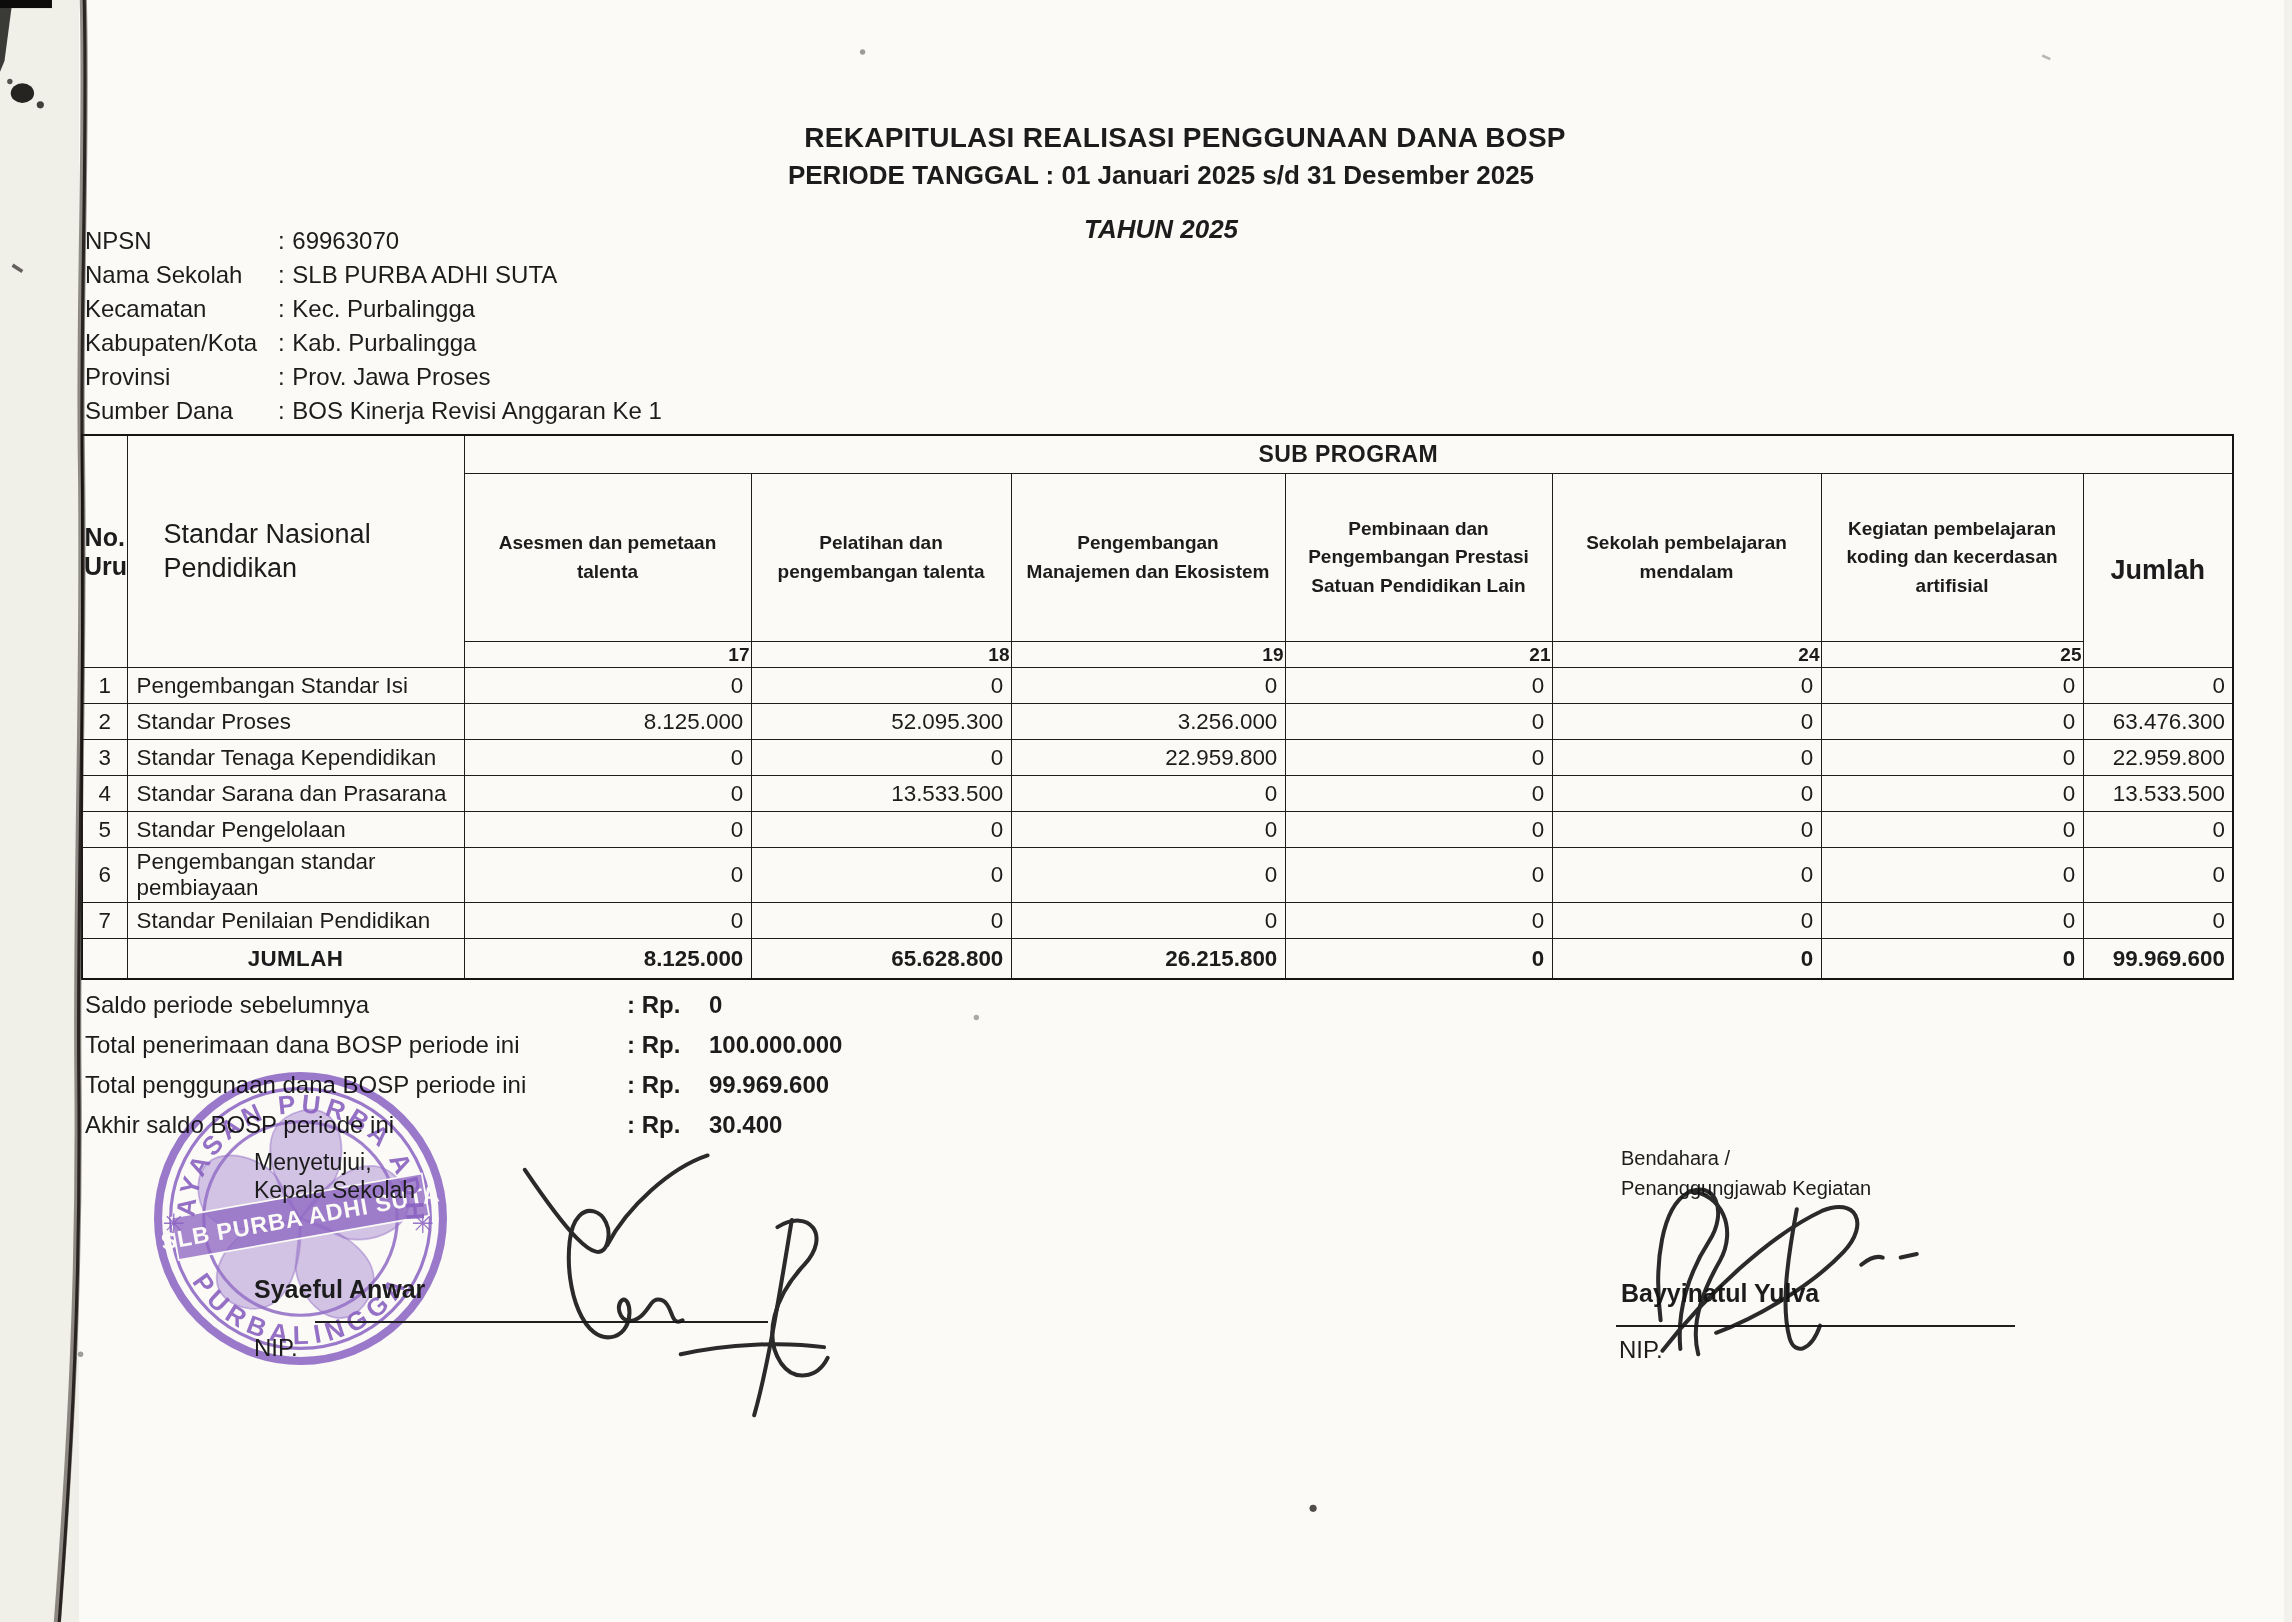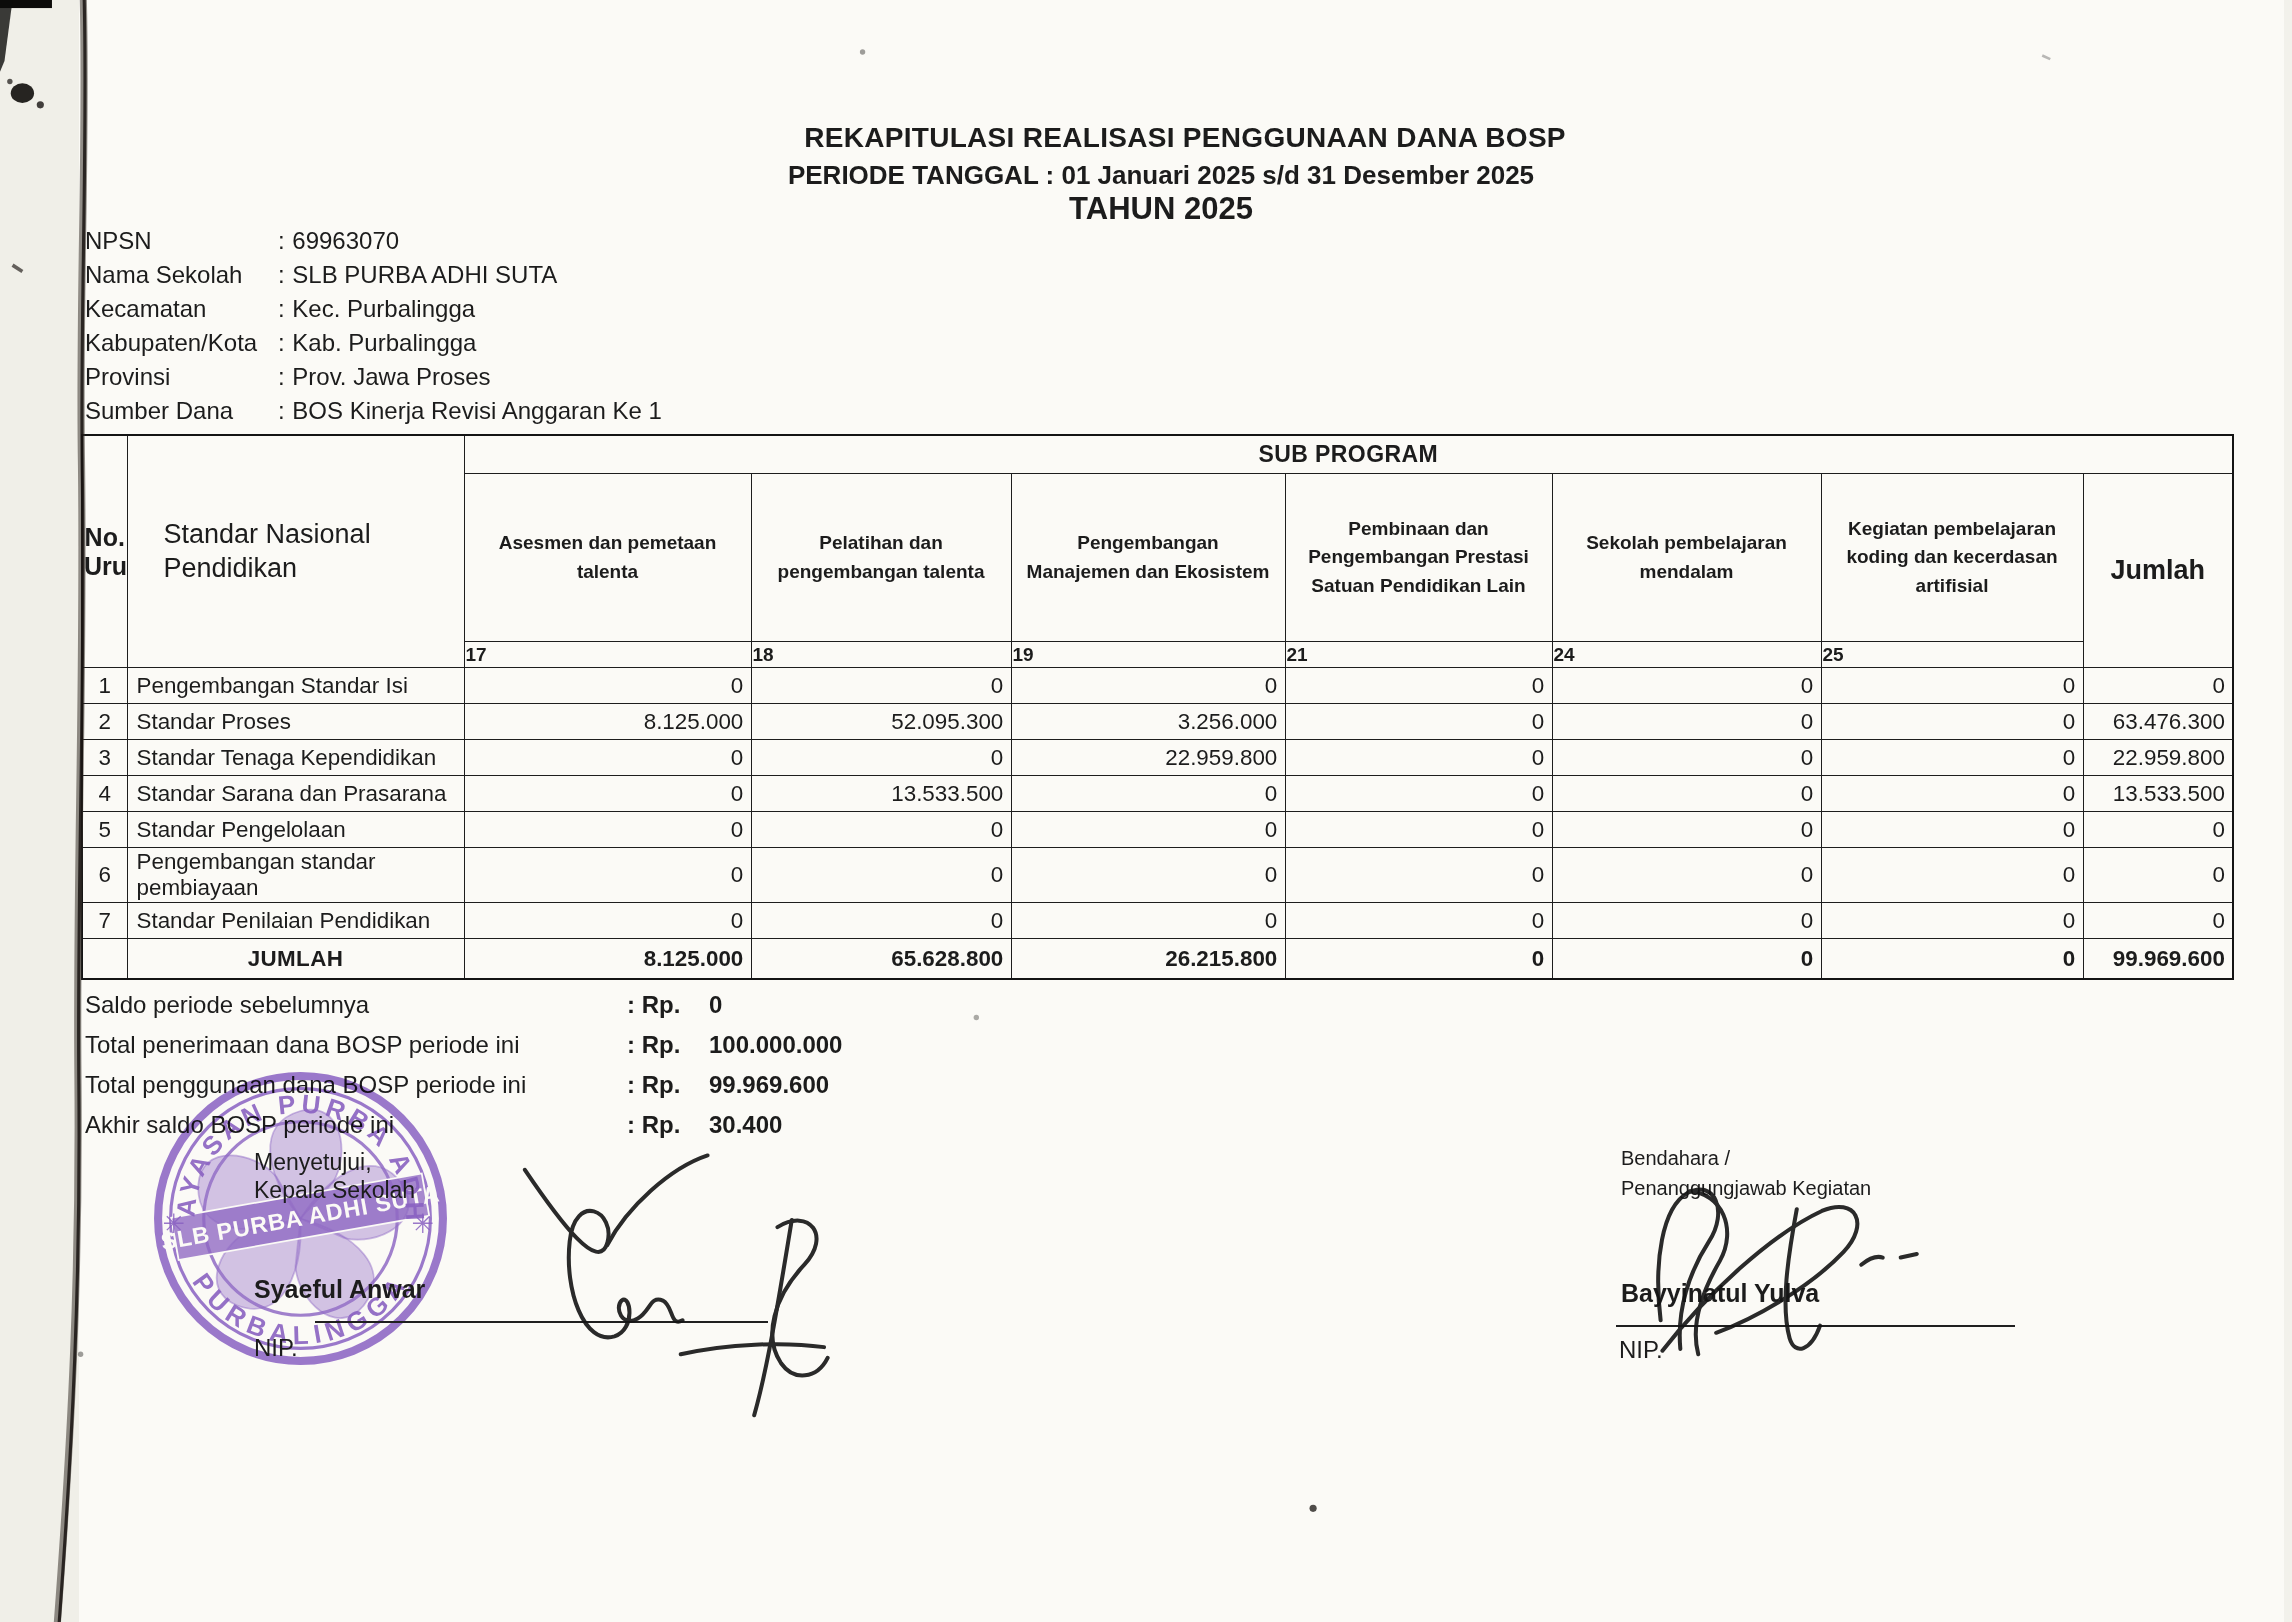--- a/index.html
+++ b/index.html
@@ -8,40 +8,40 @@
     background:#fbfaf6;color:#1c1c1c;
     font-family:"Liberation Sans",sans-serif;
   }
   .scan-strip{position:absolute;left:0;top:0;width:79px;height:1623px;background:#f0efe8;}
   .right-shade{position:absolute;right:0;top:0;width:9px;height:1623px;background:#ecebe5;opacity:.6;}
 
   
   .title-block{position:absolute;left:81px;top:122px;width:2160px;text-align:center;}
   .t1{font-size:28px;font-weight:bold;letter-spacing:0.3px;padding-left:48px;}
   .t2{font-size:26px;font-weight:bold;margin-top:6.3px;}
-  .t3{font-size:31px;font-weight:bold;margin-top:0;}
+  .t3{font-size:26px;font-weight:bold;margin-top:23px;font-style:italic;}
 
   
   .meta{position:absolute;left:85px;top:227px;font-size:24px;}
   .meta-row{height:34px;white-space:nowrap;}
   .meta-label{display:inline-block;width:193px;}
   .meta-colon{display:inline-block;width:14.3px;}
 
   
   table.report{
     position:absolute;left:81px;top:434px;width:2149px;
     border-collapse:collapse;table-layout:fixed;border:2.7px solid #141414;
   }
   table.report th,table.report td{border:1.8px solid #1d1d1d;overflow:hidden;}
   .sub-program-cell{height:35px;font-weight:bold;font-size:23px;text-align:center;letter-spacing:0.4px;}
   .no-head{font-size:25px;font-weight:bold;text-align:center;line-height:1.15;}
   .snp-head{font-size:27px;font-weight:normal;text-align:left;line-height:1.25;padding:0 36px;}
   .col-head{height:167px;font-weight:bold;font-size:19px;text-align:center;vertical-align:middle;padding:0 12.5px;line-height:1.5;}
   .jumlah-head{font-size:27px;font-weight:bold;text-align:center;}
-  .code-cell{height:23px;font-weight:bold;font-size:19px;text-align:left;}
+  .code-cell{height:23px;font-weight:bold;font-size:19px;text-align:right;}
   table.report tbody td{height:33px;font-size:22.4px;}
   .c-no{text-align:center;}
   .c-name{text-align:left;padding-left:9px;}
   .c-num{text-align:right;padding-right:7.2px;}
   table.report tfoot td{height:37px;font-weight:bold;font-size:22.4px;}
   .total-label{text-align:center;letter-spacing:0.4px;}
 
   
   .summary{position:absolute;left:85px;top:985px;font-size:24px;}
   .sum-row{height:40px;display:flex;align-items:center;}

